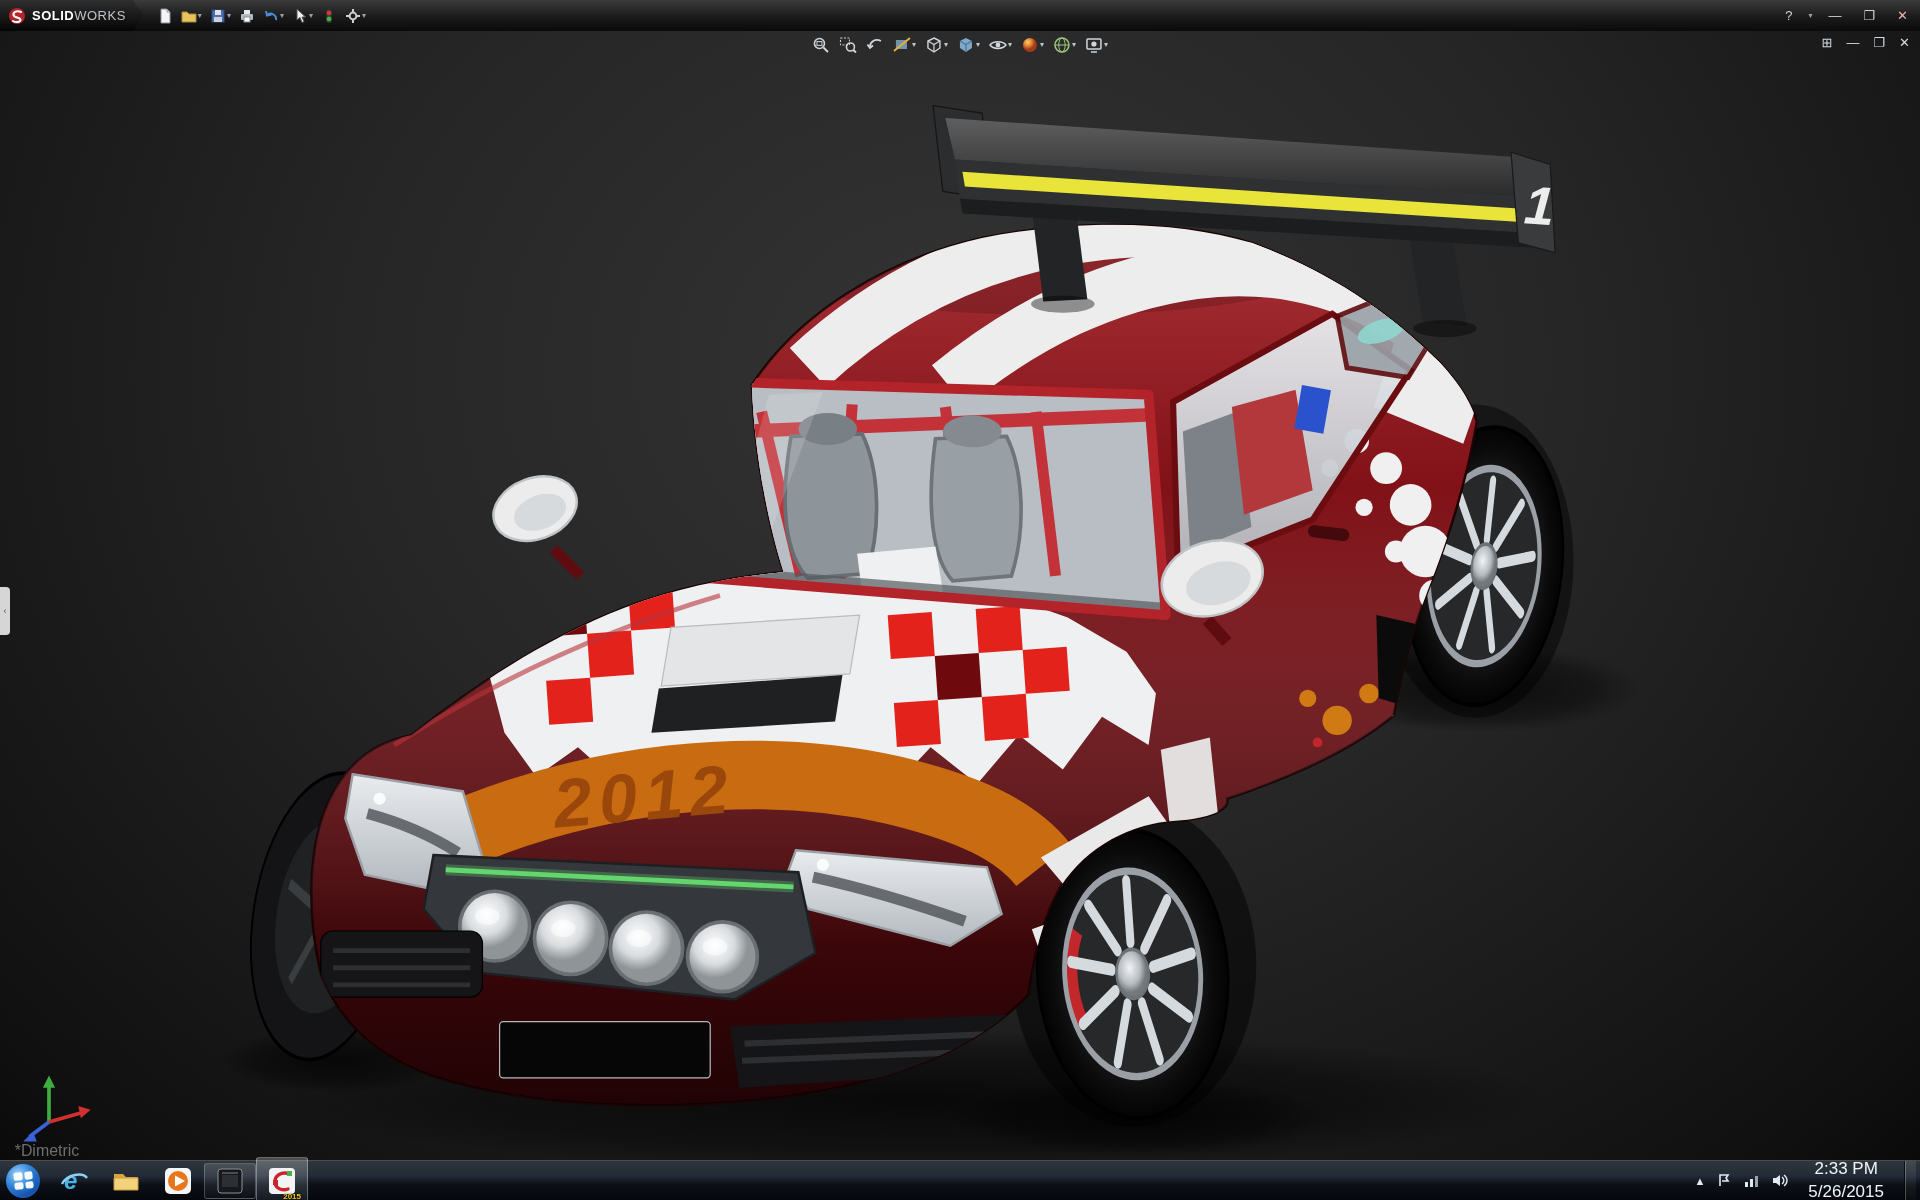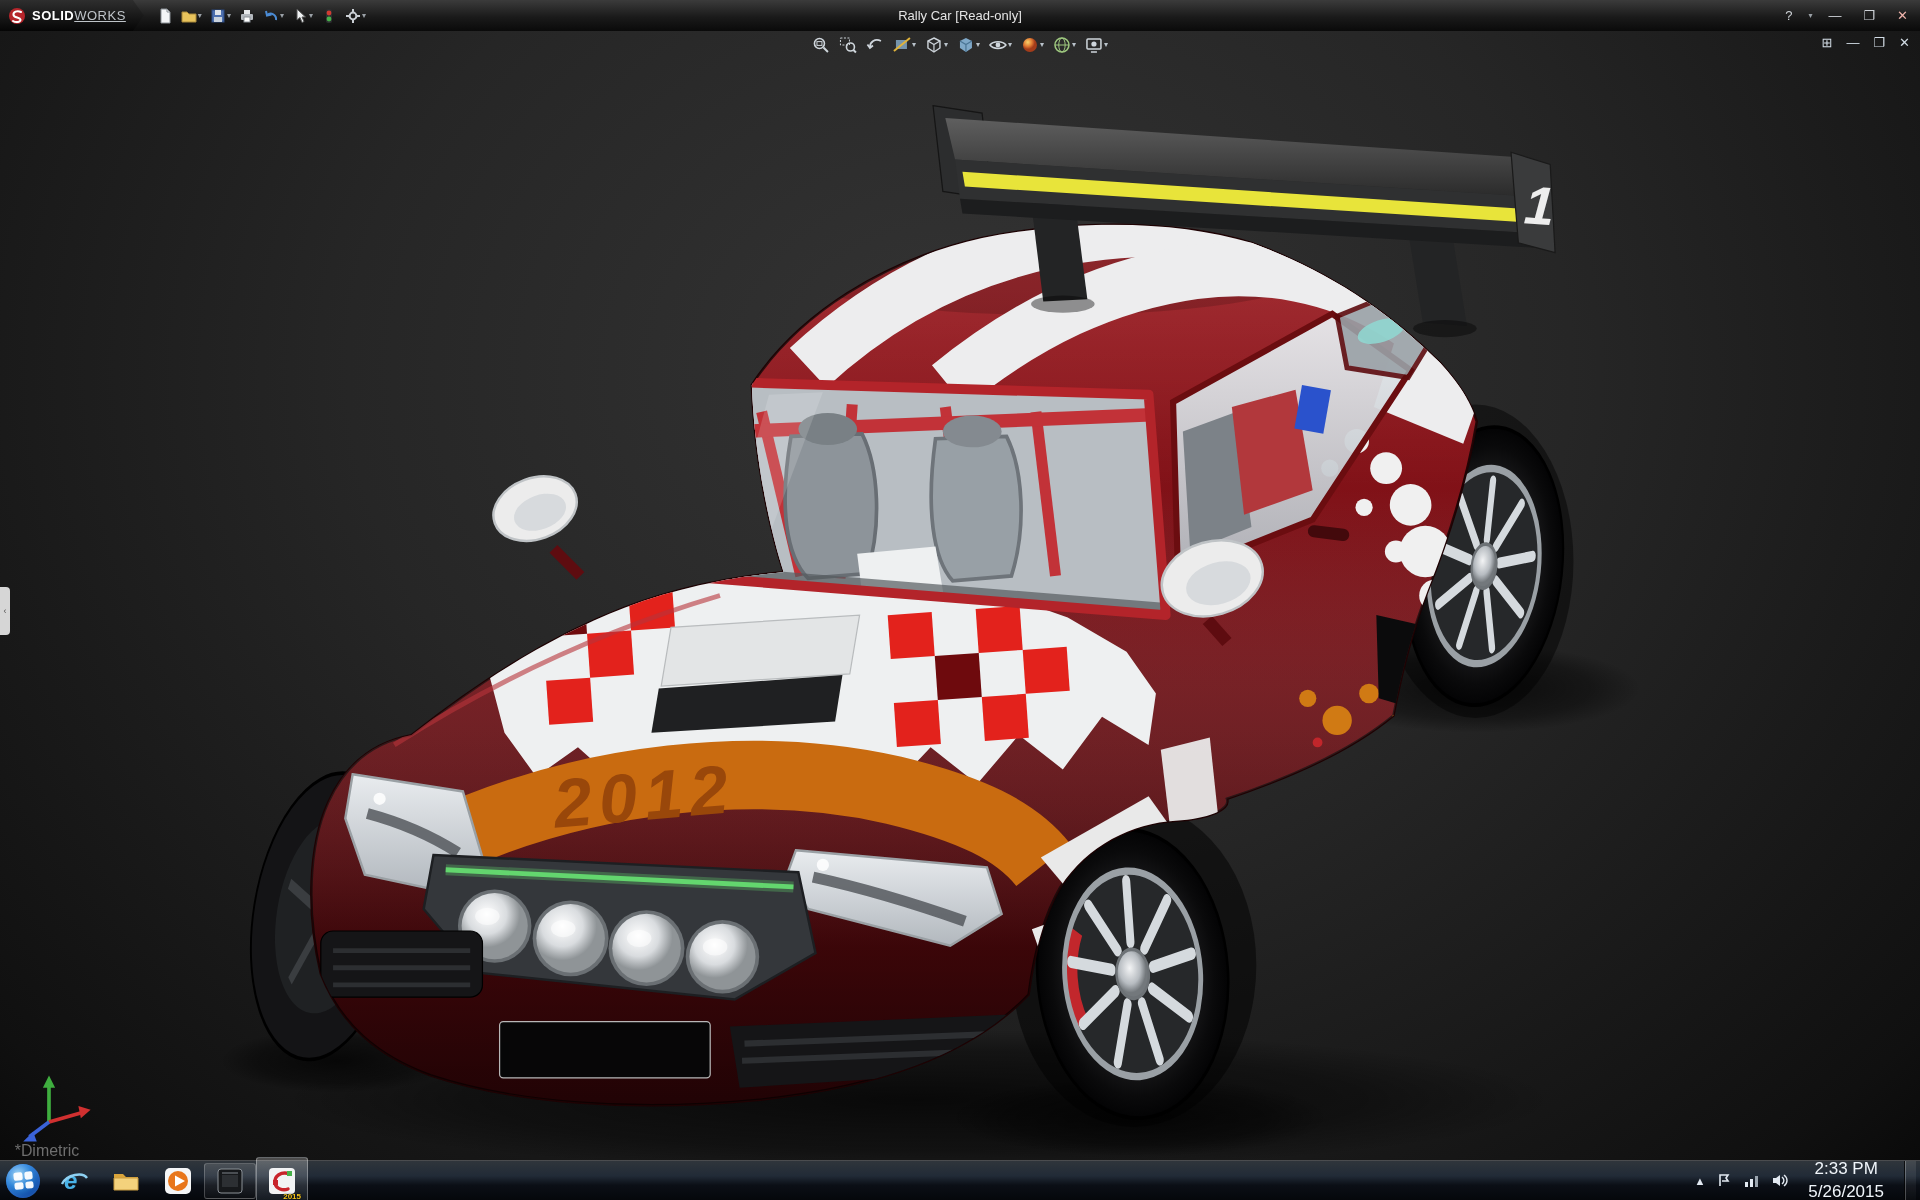--- a/index.html
+++ b/index.html
@@ -8,21 +8,21 @@
 
   
   .titlebar { position:absolute; top:0; left:0; right:0; height:31px;
     background:linear-gradient(#3b3b3b,#1a1a1a 55%,#0a0a0a); display:flex; align-items:center;
     color:#d8d8d8; z-index:30; }
   .brand { display:flex; align-items:center; gap:6px; height:100%; padding:0 18px 0 8px;
     background:linear-gradient(#2e2e2e,#050505);
     clip-path:polygon(0 0, calc(100% - 11px) 0, 100% 50%, calc(100% - 11px) 100%, 0 100%); }
   .brand-text { font-size:13px; letter-spacing:.5px; }
   .brand-text b { color:#fff; font-weight:bold;margin-top:10px; }
-  .brand-text span { color:#bfc4c9; font-weight:normal;text-decoration:underline; }
+  .brand-text span { color:#bfc4c9; font-weight:normal; }
   .tb-tools { display:flex; align-items:center; gap:2px; margin-left:10px; }
   .tbtn { display:flex; align-items:center; gap:1px; padding:2px 3px; border-radius:3px; }
   .tbtn svg { width:16px; height:16px; display:block; }
   .caret { font-size:8px; color:#9aa0a6; line-height:1; }
   .tb-title { position:absolute; left:0; right:0; text-align:center; font-size:13px;
     color:#e4e4e4; pointer-events:none; }
   .tb-right { position:absolute; right:6px; top:0; height:31px; display:flex; align-items:center;
     gap:10px; font-size:13px; color:#cfd3d8; }
   .tb-right .wbtn { padding:1px 6px; }
   .wclose { color:#f0b5ad; }
@@ -140,21 +140,20 @@
             <line x1="8" y1="1" x2="8" y2="4"></line>
             <line x1="8" y1="12" x2="8" y2="15"></line>
             <line x1="1" y1="8" x2="4" y2="8"></line>
             <line x1="12" y1="8" x2="15" y2="8"></line>
           </g>
         </svg>
       <span class="caret">▾</span>
     </div>
   </div>
 
-  <div class="tb-title">Rally Car [Read-only]</div>
 
   <div class="tb-right">
     <span class="wbtn">?</span>
     <span class="caret">▾</span>
     <span class="wbtn">—</span>
     <span class="wbtn">❐</span>
     <span class="wbtn wclose">✕</span>
   </div>
 </div>
 

